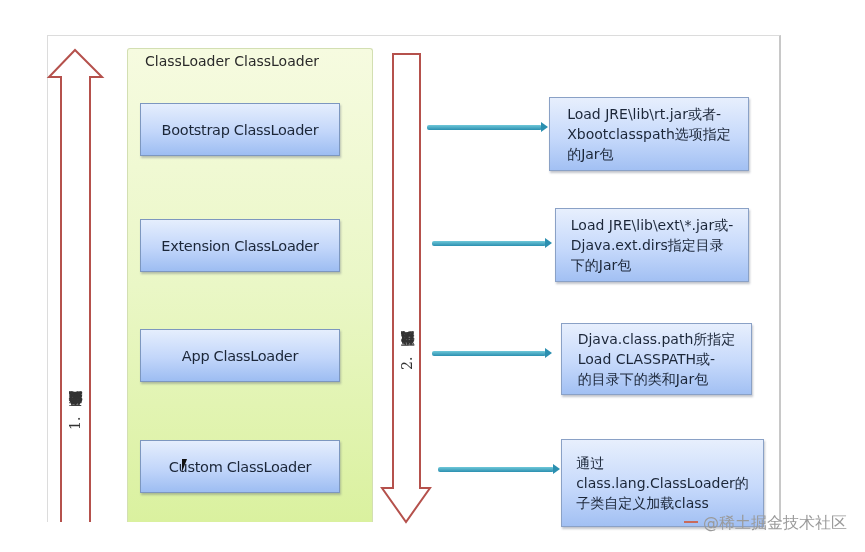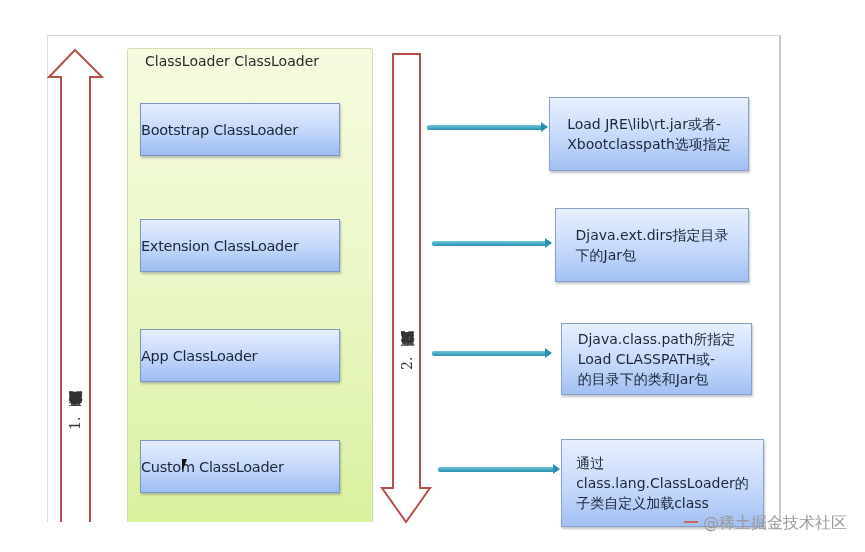--- a/index.html
+++ b/index.html
@@ -8,21 +8,21 @@
   .slide { position: absolute; left: 47px; top: 35px; width: 734px; height: 487px;
            border-left: 1px solid #dcdcdc; border-top: 1px solid #dcdcdc; border-right: 2px solid #c8c8c8;
            box-sizing: border-box; background: #ffffff; }
   .panel { position: absolute; left: 127px; top: 48px; width: 246px; height: 474px;
            background: linear-gradient(to bottom, #f6fbe0 0%, #eaf7c6 50%, #daf19f 100%);
            border: 1px solid #d3dfb2; border-bottom: none; box-sizing: border-box; border-radius: 3px 3px 0 0; }
   .panel-title { position: absolute; left: 17px; top: 4px; font-size: 14px; color: #2a2a2a; white-space: nowrap; }
   .loader { position: absolute; left: 12px; width: 200px; height: 53px; box-sizing: border-box;
             background: linear-gradient(to bottom, #e5eefd 0%, #c2d6fa 55%, #9dbdf2 100%);
             border: 1px solid #7d97bf; box-shadow: 1px 2px 2px rgba(80,90,110,0.35);
-            display: flex; align-items: center; justify-content: flex-start;
+            display: flex; align-items: center; justify-content: center;
             font-size: 14.5px; color: #1b2638; letter-spacing: -0.3px; white-space: nowrap; }
   .desc { position: absolute; box-sizing: border-box; padding: 2px 4px;
           background: linear-gradient(to bottom, #e7effd 0%, #c6d9fb 55%, #a2c0f3 100%);
           border: 1px solid #8aa1c6; box-shadow: 1px 2px 2px rgba(80,90,110,0.35);
           display: flex; align-items: center; justify-content: center; text-align: left;
           font-size: 14px; line-height: 20px; color: #1b2638; }
   .desc span { display: block; }
   .connector { position: absolute; height: 5px; background: linear-gradient(to bottom, #6fc8d9, #2b8fb0);
                border-radius: 2px; }
   .connector::after { content: ""; position: absolute; right: -6px; top: -3px;
@@ -70,24 +70,26 @@
 
 <div class="connector" style="left:427px; top:125px; width:115px;"></div>
 <div class="connector" style="left:432px; top:241px; width:114px;"></div>
 <div class="connector" style="left:432px; top:351px; width:114px;"></div>
 <div class="connector" style="left:438px; top:467px; width:116px;"></div>
 
 <div class="desc" style="left:549px; top:97px; width:200px; height:74px;">
   <div>
     <span>Load JRE\lib\rt.jar或者-</span>
     <span>Xbootclasspath选项指定</span>
+    <span>的Jar包</span>
   </div>
 </div>
 <div class="desc" style="left:555px; top:208px; width:194px; height:74px;">
   <div>
+    <span>Load JRE\lib\ext\*.jar或-</span>
     <span>Djava.ext.dirs指定目录</span>
     <span>下的Jar包</span>
   </div>
 </div>
 <div class="desc" style="left:561px; top:323px; width:191px; height:72px;">
   <div>
     <span>Djava.class.path所指定</span>
     <span>Load CLASSPATH或-</span>
     <span>的目录下的类和Jar包</span>
   </div>

